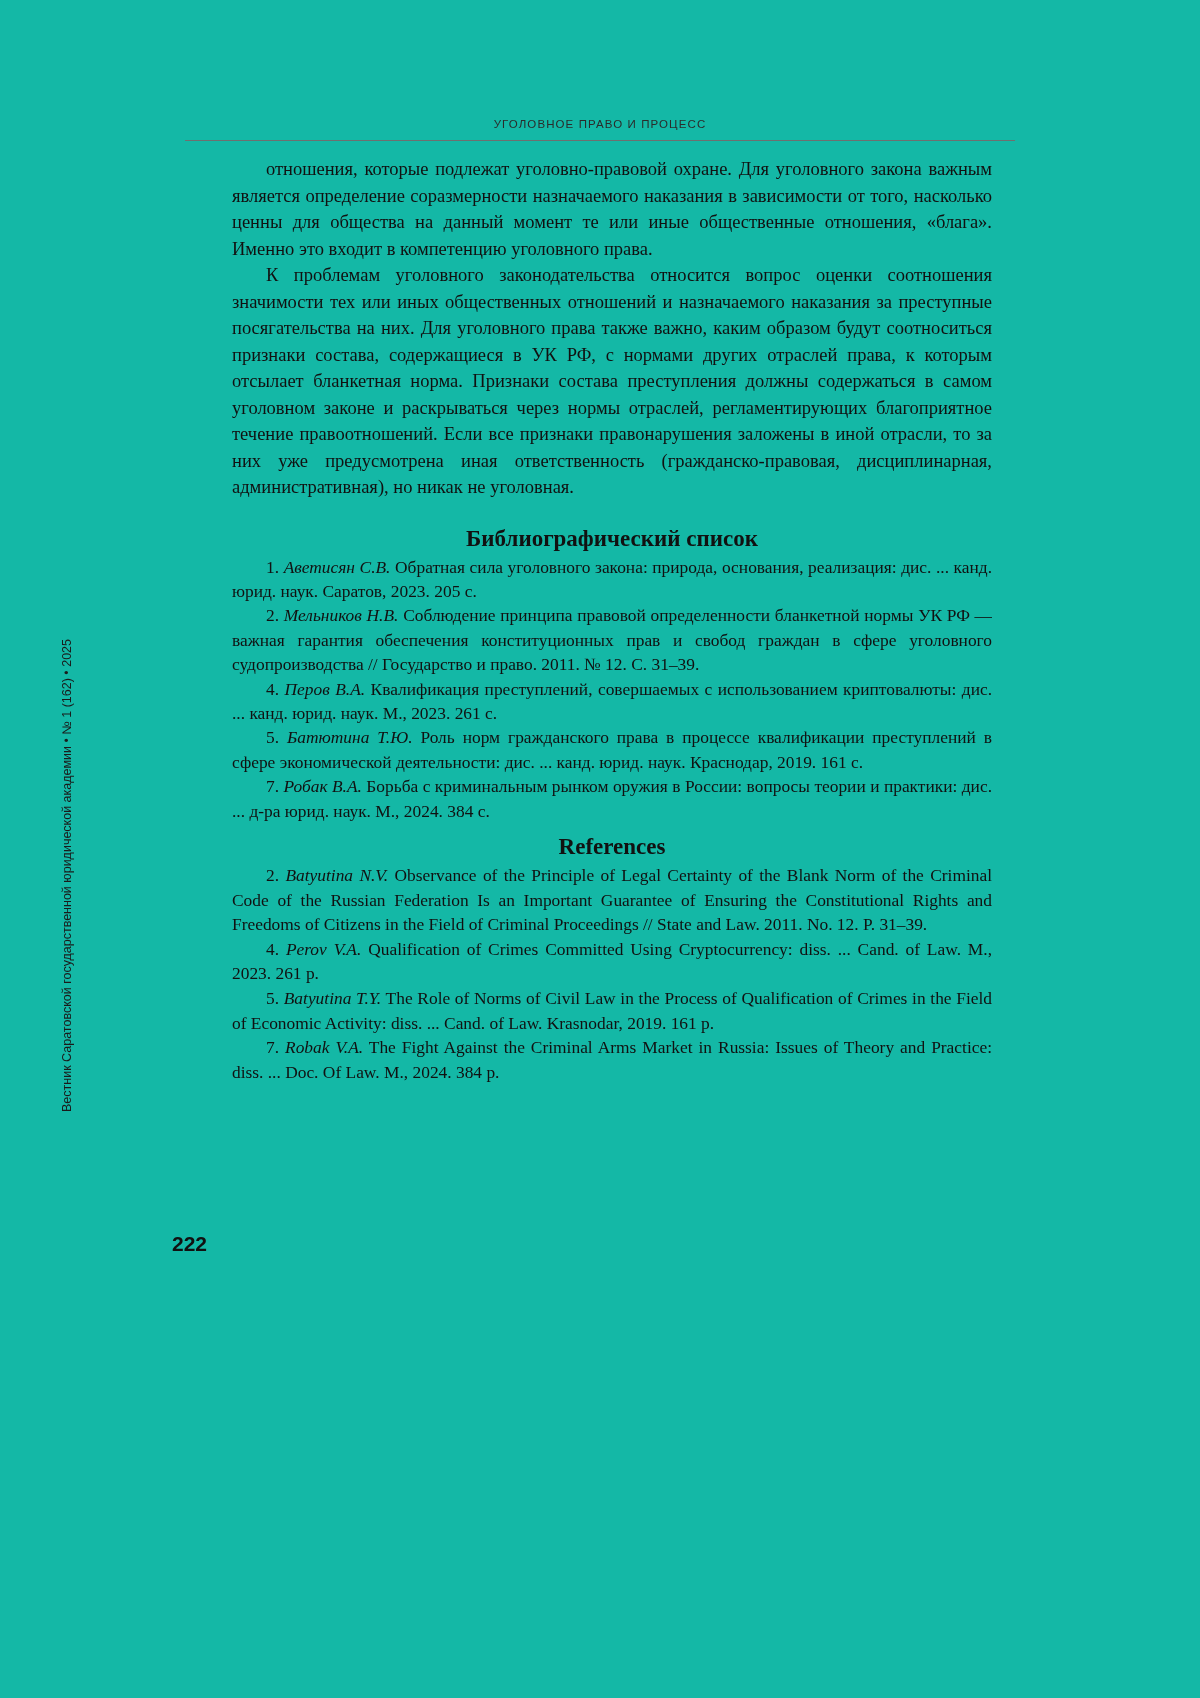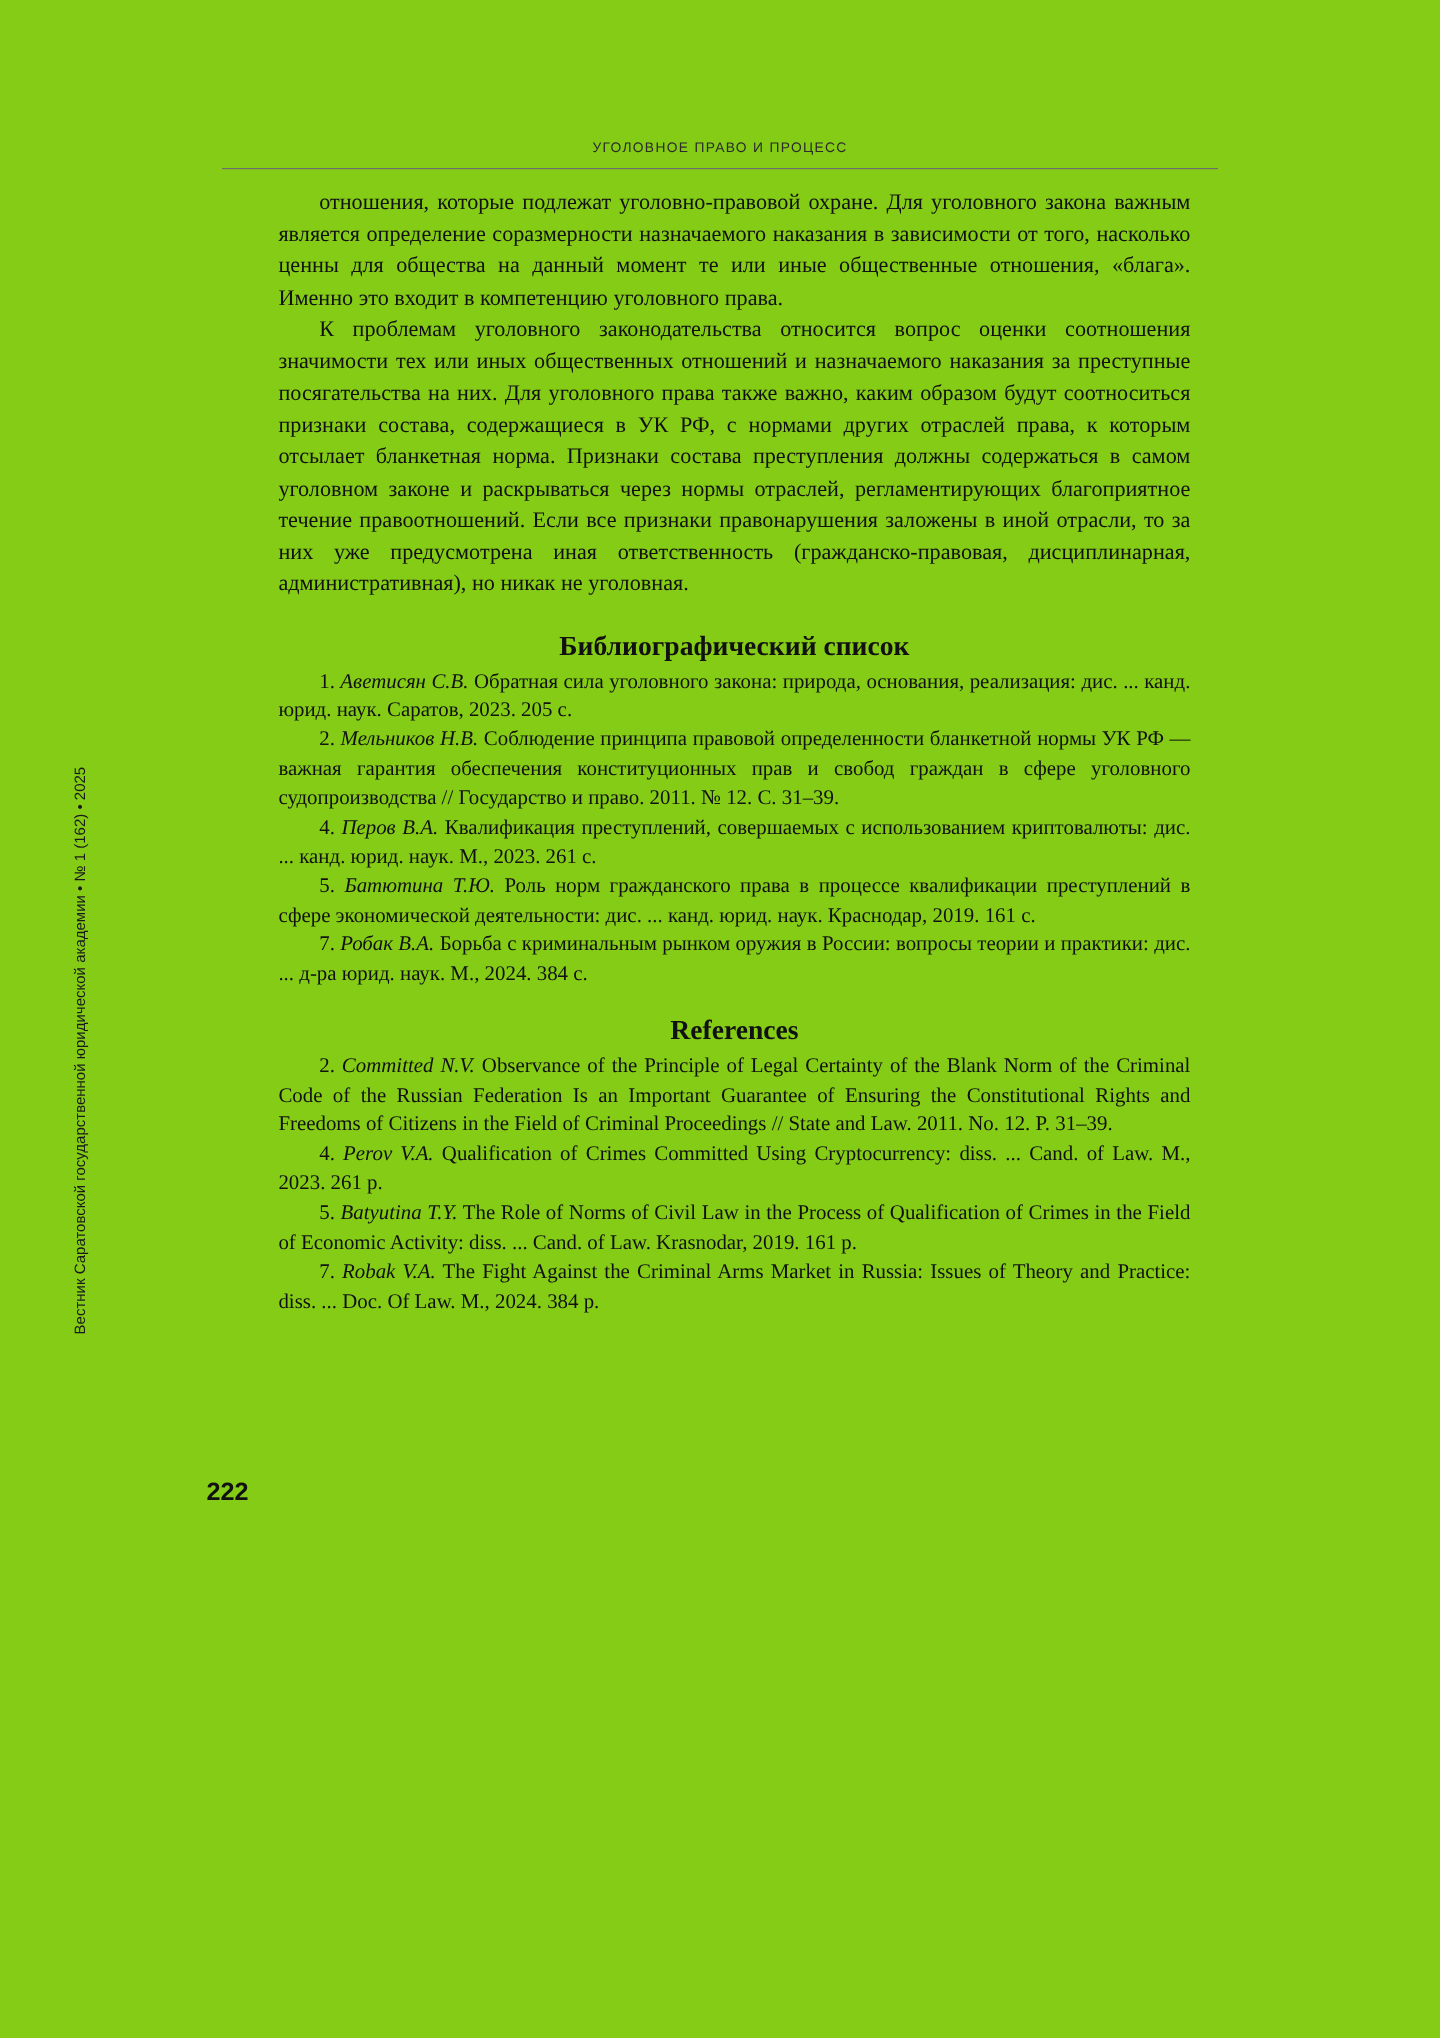--- a/index.html
+++ b/index.html
@@ -4,21 +4,21 @@
 <style>
   html, body {
     margin: 0;
     padding: 0;
     background: #ffffff;
   }
   .page {
     position: relative;
     width: 1200px;
     height: 1698px;
-    background: #84cc16;
+    background: #14b8a6;
     overflow: hidden;
     font-family: "Liberation Serif", serif;
     color: #111111;
   }
 
   
   .running-head {
     position: absolute;
     left: 185px;
     top: 118px;
@@ -94,21 +94,21 @@
     line-height: 24.6px;
   }
   .section-title {
     margin: 26px 0 4px 0;
     text-align: center;
     font-weight: bold;
     font-size: 23px;
     line-height: 24px;
   }
   .section-title.en {
-    margin-top: 24px;
+    margin-top: 12px;
   }
   .author {
     font-style: italic;
   }
 </style>
 </head>
 <body>
 
 <div class="page">
 
@@ -144,21 +144,21 @@
     </p>
     <p class="ref">
       <span>7.</span>
       <span class="author">Робак В.А.</span><span> Борьба с криминальным рынком оружия в России: вопросы теории и практики: дис. ... д-ра юрид. наук. М., 2024. 384 с.</span>
     </p>
 
     <div class="section-title en">References</div>
 
     <p class="ref-en">
       <span>2.</span>
-      <span class="author">Committed N.V.</span><span> Observance of the Principle of Legal Certainty of the Blank Norm of the Criminal Code of the Russian Federation Is an Important Guarantee of Ensuring the Constitutional Rights and Freedoms of Citizens in the Field of Criminal Proceedings // State and Law. 2011. No. 12. P. 31–39.</span>
+      <span class="author">Batyutina N.V.</span><span> Observance of the Principle of Legal Certainty of the Blank Norm of the Criminal Code of the Russian Federation Is an Important Guarantee of Ensuring the Constitutional Rights and Freedoms of Citizens in the Field of Criminal Proceedings // State and Law. 2011. No. 12. P. 31–39.</span>
     </p>
     <p class="ref-en">
       <span>4.</span>
       <span class="author">Perov V.A.</span><span> Qualification of Crimes Committed Using Cryptocurrency: diss. ... Cand. of Law. M., 2023. 261 p.</span>
     </p>
     <p class="ref-en">
       <span>5.</span>
       <span class="author">Batyutina T.Y.</span><span> The Role of Norms of Civil Law in the Process of Qualification of Crimes in the Field of Economic Activity: diss. ... Cand. of Law. Krasnodar, 2019. 161 p.</span>
     </p>
     <p class="ref-en">

